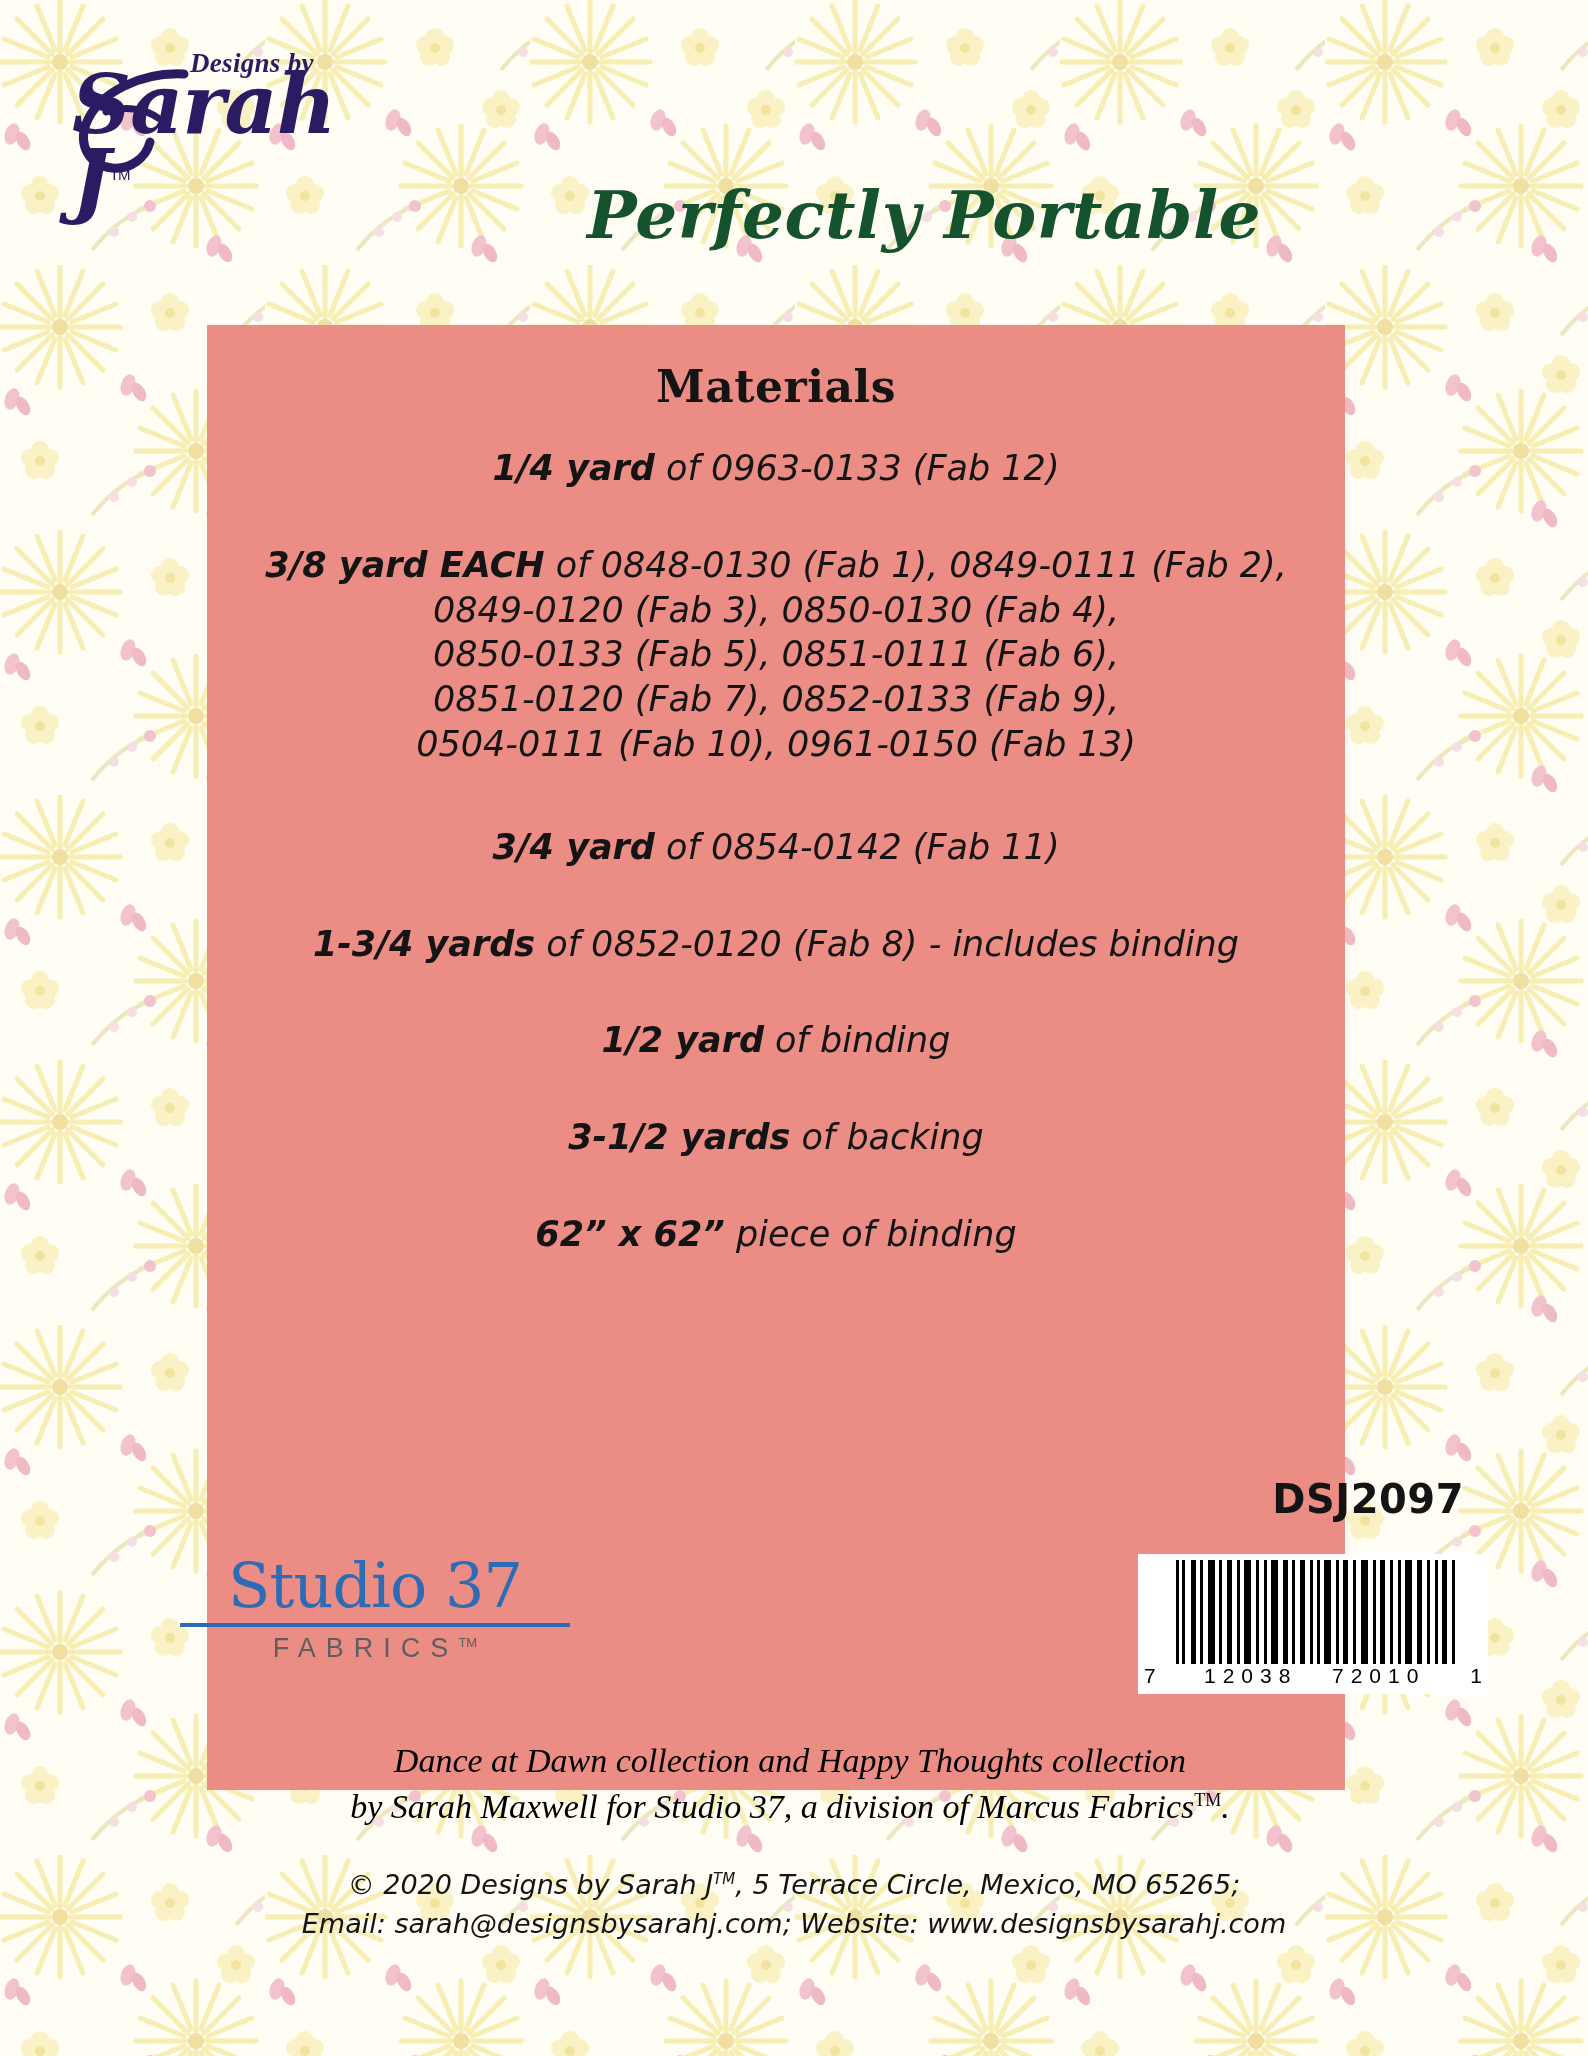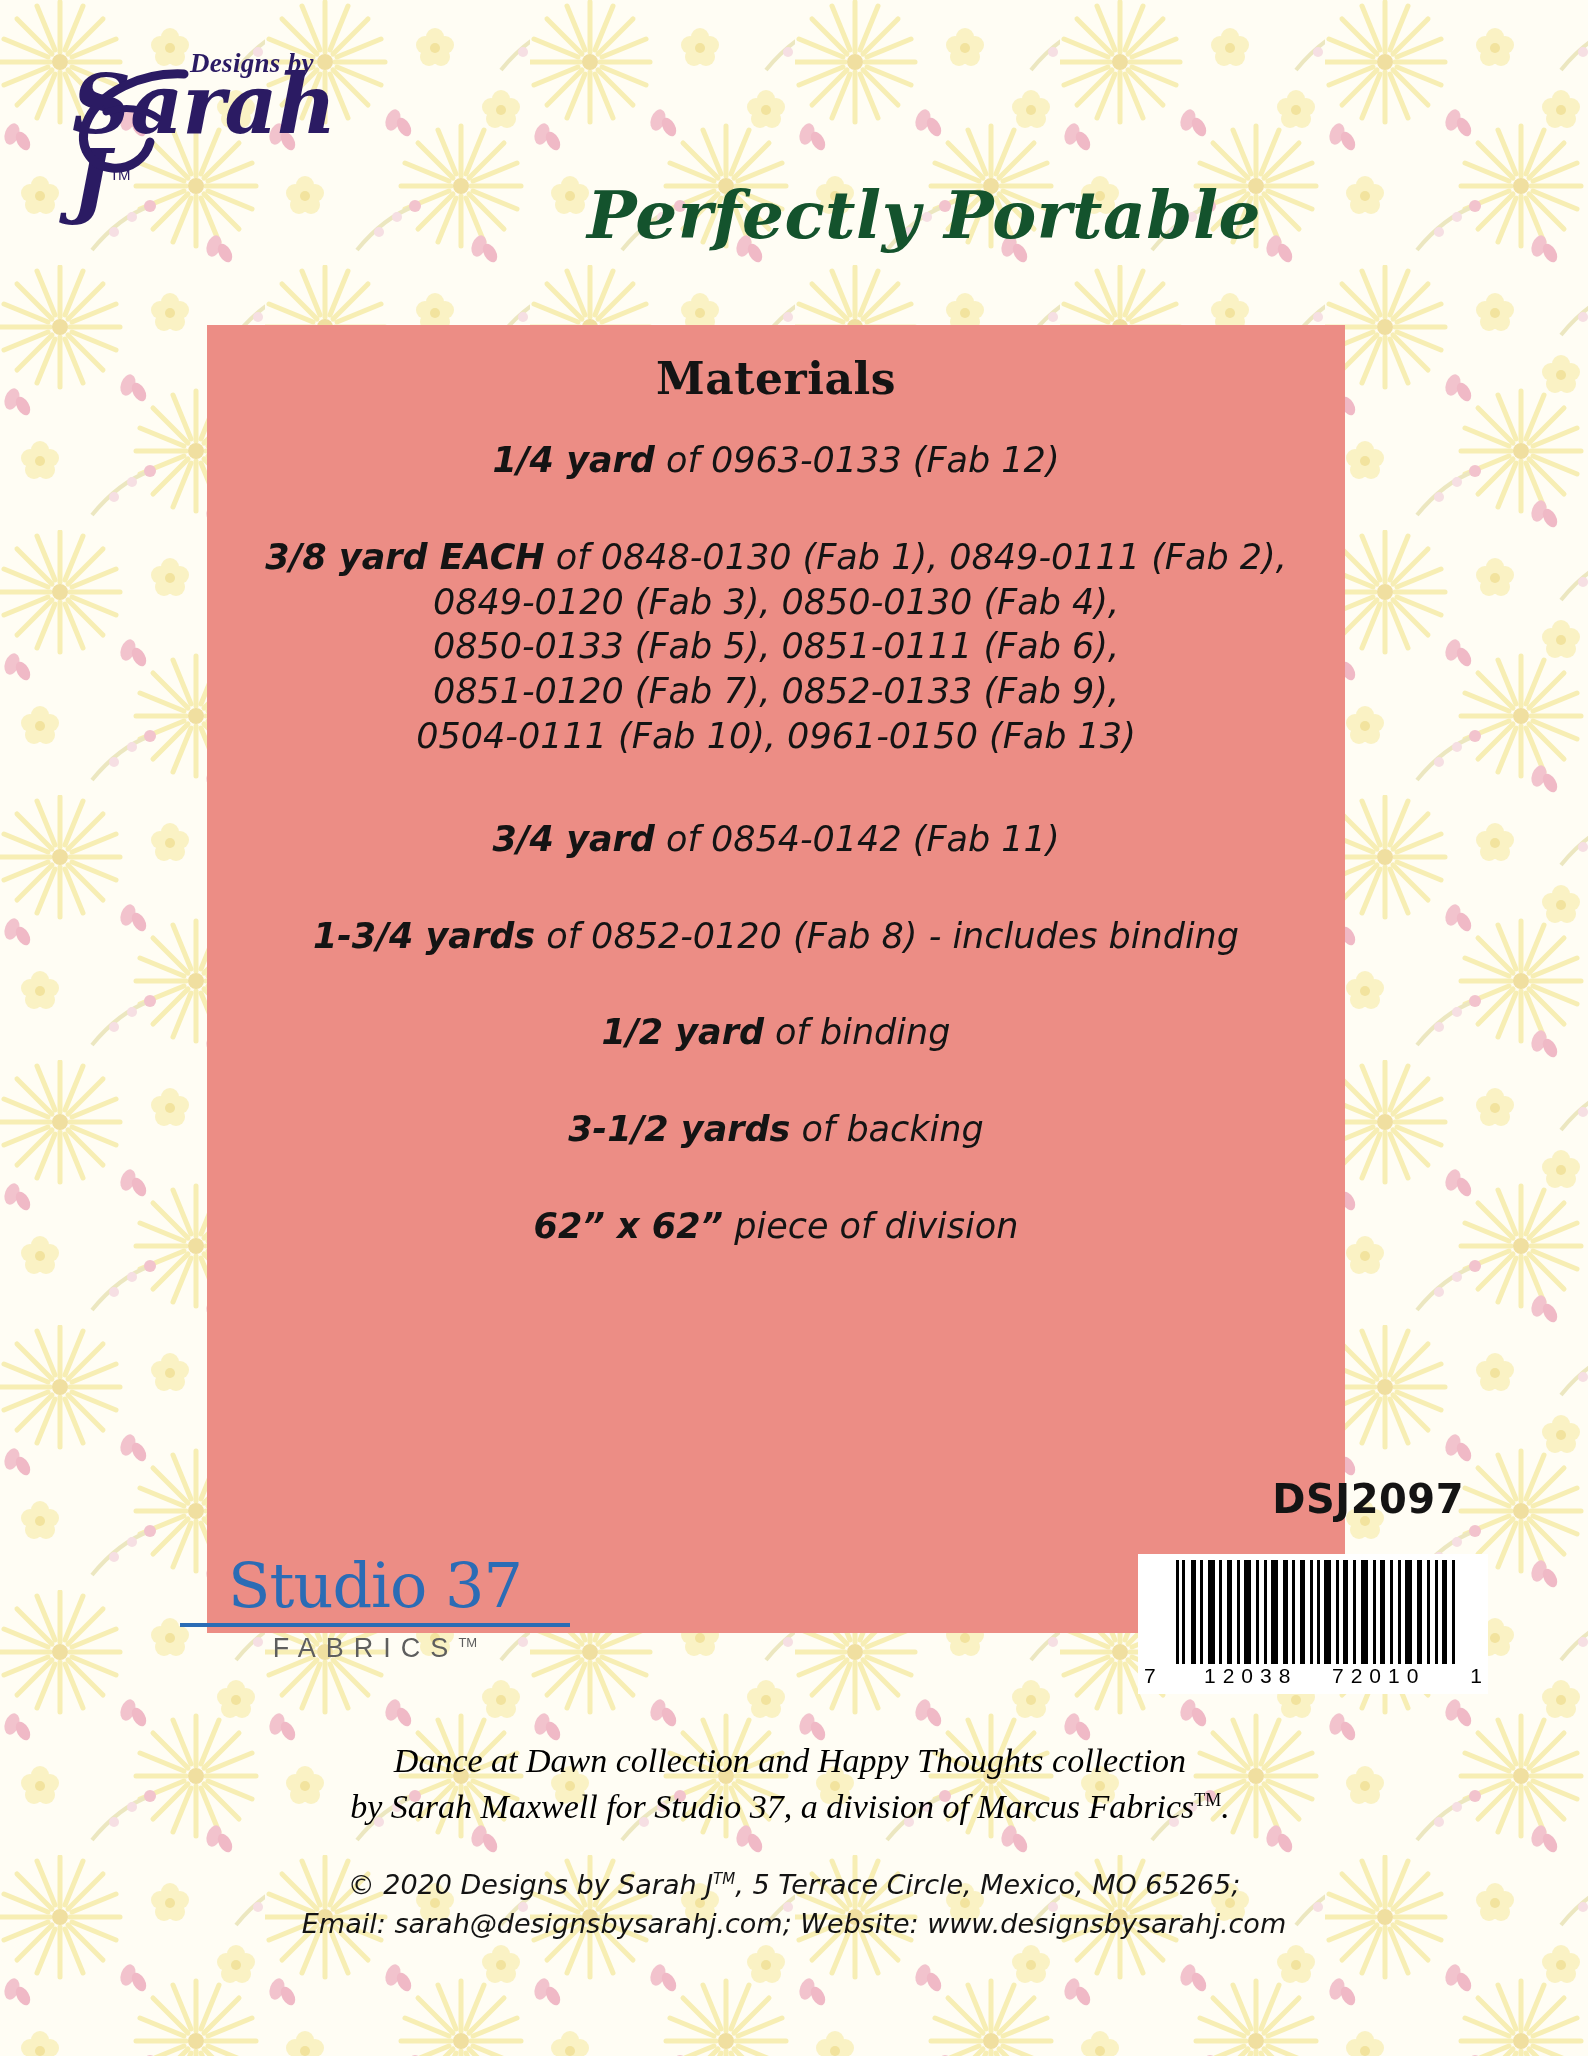--- a/index.html
+++ b/index.html
@@ -78,24 +78,24 @@
     color: #14532d;
     letter-spacing: .5px;
   }
 
   
   #materials-panel {
     position: absolute;
     left: 207px;
     top: 325px;
     width: 1138px;
-    height: 1308px;
+    height: 1465px;
     background: #ec8d85;
     z-index: 3;
-    padding-top: 28px;
+    padding-top: 36px;
   }
   #materials-heading {
     text-align: center;
     font-family: "DejaVu Serif", serif;
     font-weight: bold;
     font-size: 44px;
     color: #141414;
     letter-spacing: .5px;
     margin-bottom: 34px;
   }
@@ -325,21 +325,21 @@
     <span>of binding</span>
   </div>
 
   <div class="mat-block mat-gap-2">
     <span class="amt">3-1/2 yards</span>
     <span>of backing</span>
   </div>
 
   <div class="mat-block mat-gap-2">
     <span class="amt">62” x 62”</span>
-    <span>piece of division</span>
+    <span>piece of binding</span>
   </div>
 </div>
 
 <div id="product-code">DSJ2097</div>
 
 <div id="barcode">
   <div class="bars">
     <i style="left:0px;width:3px"></i>
     <i style="left:6px;width:3px"></i>
     <i style="left:15px;width:5px"></i>

